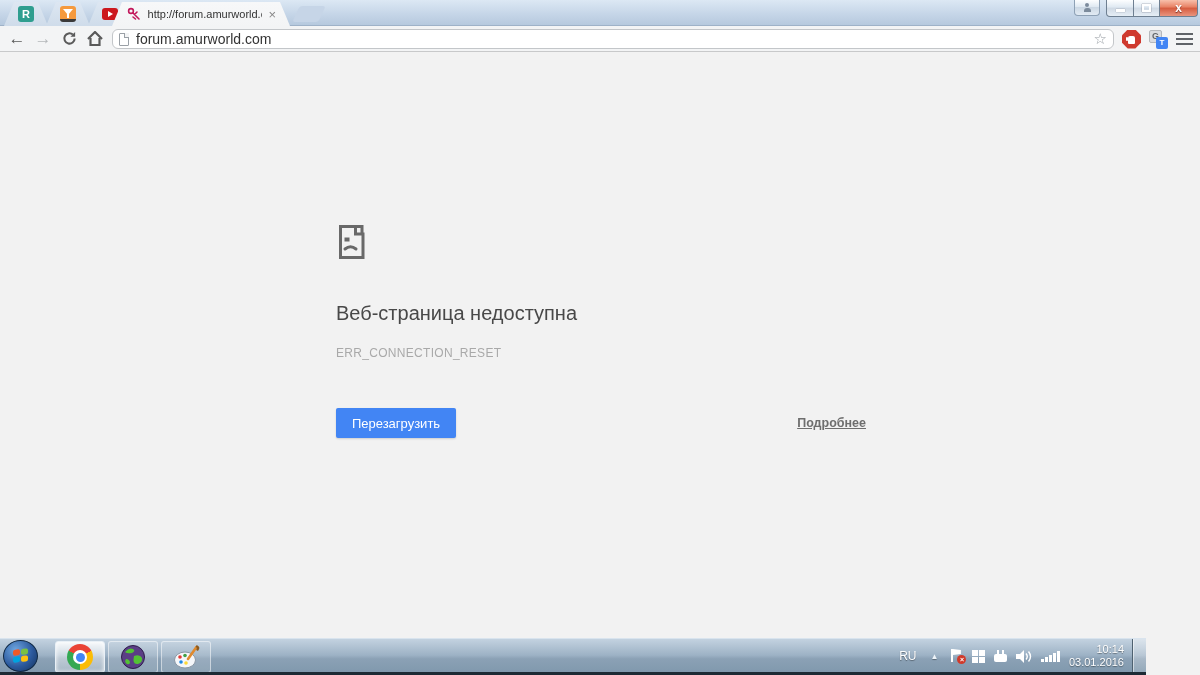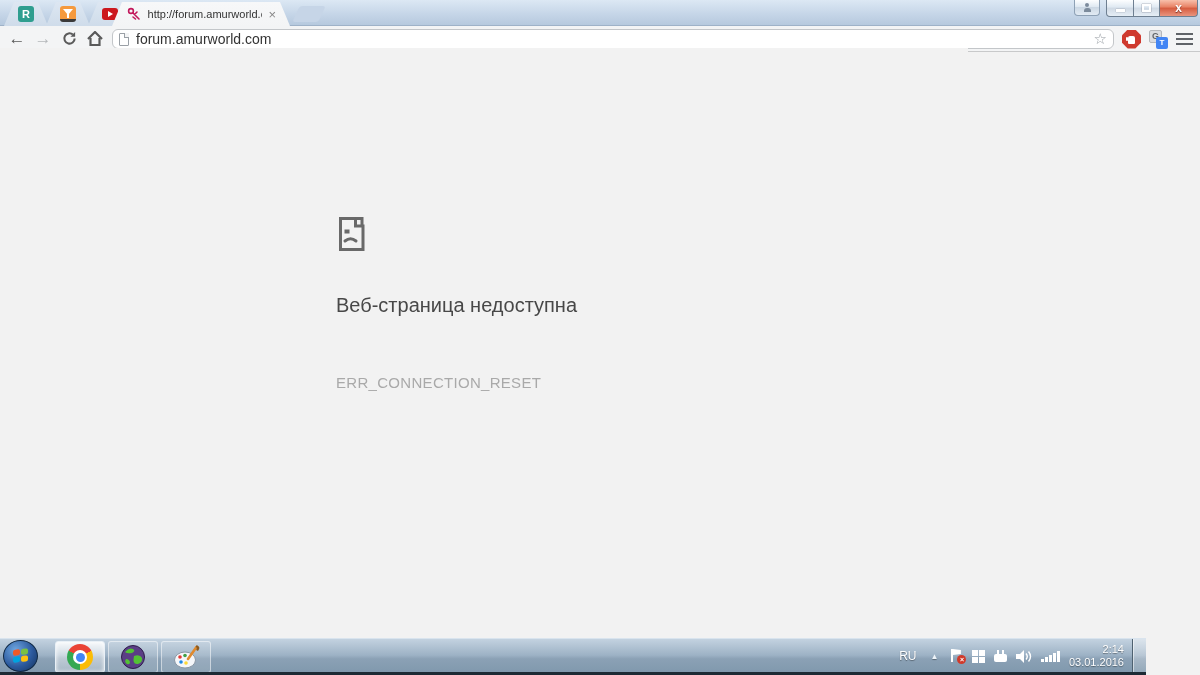--- a/index.html
+++ b/index.html
@@ -91,24 +91,24 @@
   .hand::before { content:""; position:absolute; left:-2px; top:1px; width:2px; height:4px; background:#fff; border-radius:1px; }
   .translate-ext { width:19px; height:19px; position:relative; }
   .translate-g { position:absolute; left:0; top:0; width:13px; height:13px; background:#dadce0; border:1px solid #b5b8bc; border-radius:2px;
     color:#5f6368; font-size:9px; font-weight:bold; display:flex; align-items:center; justify-content:center; }
   .translate-t { position:absolute; right:0; bottom:0; width:12px; height:12px; background:#4285f4; border-radius:2px;
     color:#fff; font-size:8px; font-weight:bold; display:flex; align-items:center; justify-content:center; }
   .menu-btn { width:20px; height:20px; display:flex; flex-direction:column; justify-content:center; gap:3px; }
   .menu-btn i { display:block; width:17px; height:2px; background:#5f6368; }
 
   
-  .content { position:absolute; left:0; top:48px; width:968px; height:586px; background:#f2f2f2; }
+  .content { position:absolute; left:0; top:56px; width:968px; height:586px; background:#f2f2f2; }
   .err-icon { position:absolute; left:336px; top:166px; }
   .err-title { position:absolute; left:336px; top:246px; font-size:20px; color:#484848; }
-  .err-code { position:absolute; left:336px; top:290px; font-size:15px; color:#a9a9a9; letter-spacing:.3px;margin-top:36px; }
+  .err-code { position:absolute; left:336px; top:290px; font-size:12px; color:#a9a9a9; letter-spacing:.3px; }
   .err-actions { position:absolute; left:336px; top:352px; width:530px; display:flex; justify-content:space-between; align-items:center; }
   .reload-btn {
     width:120px; height:30px; background:#4285f4; border:none; border-radius:2px;
     color:#fff; font-size:13px; font-family:inherit; box-shadow:0 1px 2px rgba(0,0,0,.15);
   }
   .details-link { font-size:12.5px; color:#6e6e6e; text-decoration:underline; font-weight:bold; }
 
   
   .taskbar {
     position:absolute; left:0; top:638px; width:1146px; height:37px;
@@ -243,20 +243,24 @@
     <div class="err-icon">
       <svg width="33" height="40" viewBox="0 0 33 40">
         <path d="M4.5 4.5 H19.5 V12 H27 V35.5 H4.5 Z" fill="none" stroke="#696969" stroke-width="3"></path>
         <path d="M19.5 4.5 H26 V11" fill="none" stroke="#696969" stroke-width="3"></path>
         <rect x="8.5" y="15.5" width="5" height="4" fill="#696969"></rect>
         <path d="M9 27 Q14.5 22.5 20 27" fill="none" stroke="#696969" stroke-width="3" stroke-linecap="round"></path>
       </svg>
     </div>
     <div class="err-title">Веб-страница недоступна</div>
     <div class="err-code">ERR_CONNECTION_RESET</div>
+    <div class="err-actions">
+      <button class="reload-btn">Перезагрузить</button>
+      <a class="details-link" href="#">Подробнее</a>
+    </div>
   </div>
 
   <div class="taskbar">
     <div class="start-orb">
       <span class="win-flag">
           <i></i>
           <i></i>
           <i></i>
           <i></i>
         </span>
@@ -314,20 +318,20 @@
       <span class="tray-ico">
         <span class="ico-bars">
           <i style="height:3px;"></i>
             <i style="height:5px;"></i>
             <i style="height:7px;"></i>
             <i style="height:9px;"></i>
             <i style="height:11px;"></i>
         </span>
       </span>
       <span class="clock">
-        <div>2:14</div>
+        <div>10:14</div>
         <div>03.01.2016</div>
       </span>
       <span class="show-desktop"></span>
     </div>
   </div>
 
 </div>
 
 </body></html>

